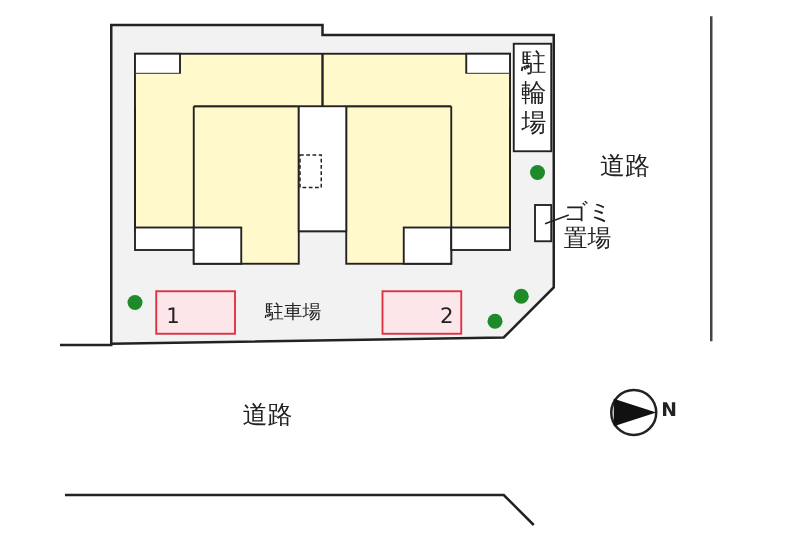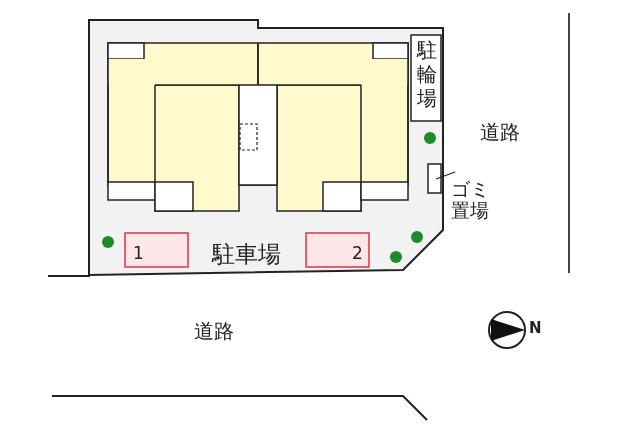--- a/index.html
+++ b/index.html
@@ -2,23 +2,23 @@
 <html><head>
 <meta charset="utf-8">
 <style>
   html, body { margin:0; padding:0; background:#ffffff; }
   body { width:640px; height:427px; position:relative; overflow:hidden;
          font-family:"DejaVu Sans", sans-serif; }
   svg { position:absolute; left:0; top:0; }
   .lbl { position:absolute; color:#222; font-family:"DejaVu Sans", sans-serif; line-height:1; }
   .road-east { left:480px; top:122px; font-size:20px; }
   .road-south { left:194px; top:321px; font-size:20px; }
-  .parking-label { left:212px; top:243px; font-size:23px; }
+  .parking-label { left:212px; top:243px; font-size:15px;font-family:Liberation Mono, monospace; }
   .bike-label { left:413px; top:38px; width:28px; font-size:20px; line-height:24px; text-align:center; }
-  .trash-label { left:451px; top:160px; font-size:19px; line-height:21px;margin-top:19px; }
+  .trash-label { left:451px; top:160px; font-size:19px; line-height:21px; }
   .space-num { position:absolute; font-size:17px; color:#222; }
   .space1 { left:133px; top:243px; }
   .space2 { left:352px; top:243px; }
   .north-n { left:529px; top:321px; font-size:15px; font-weight:bold; }
 </style>
 </head>
 <body>
 
 <svg width="640" height="427" viewBox="0 0 640 427">
 

